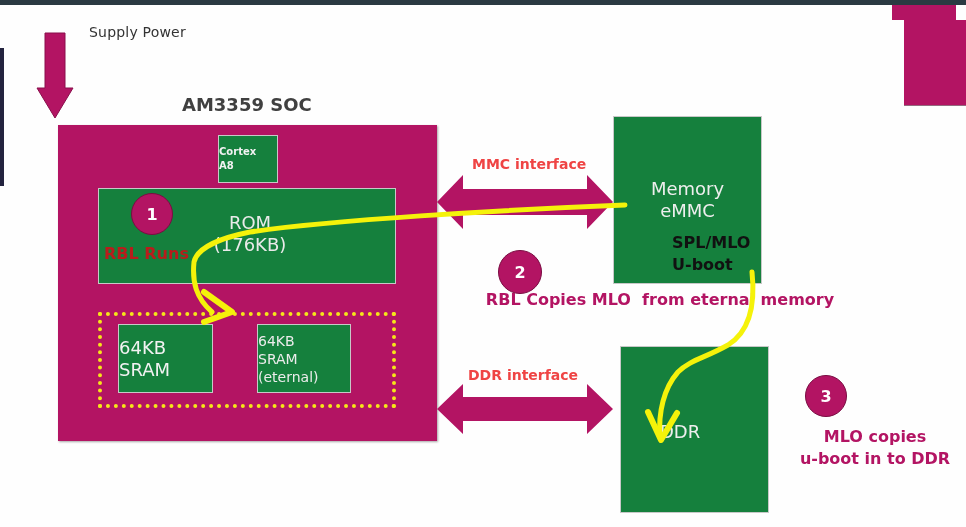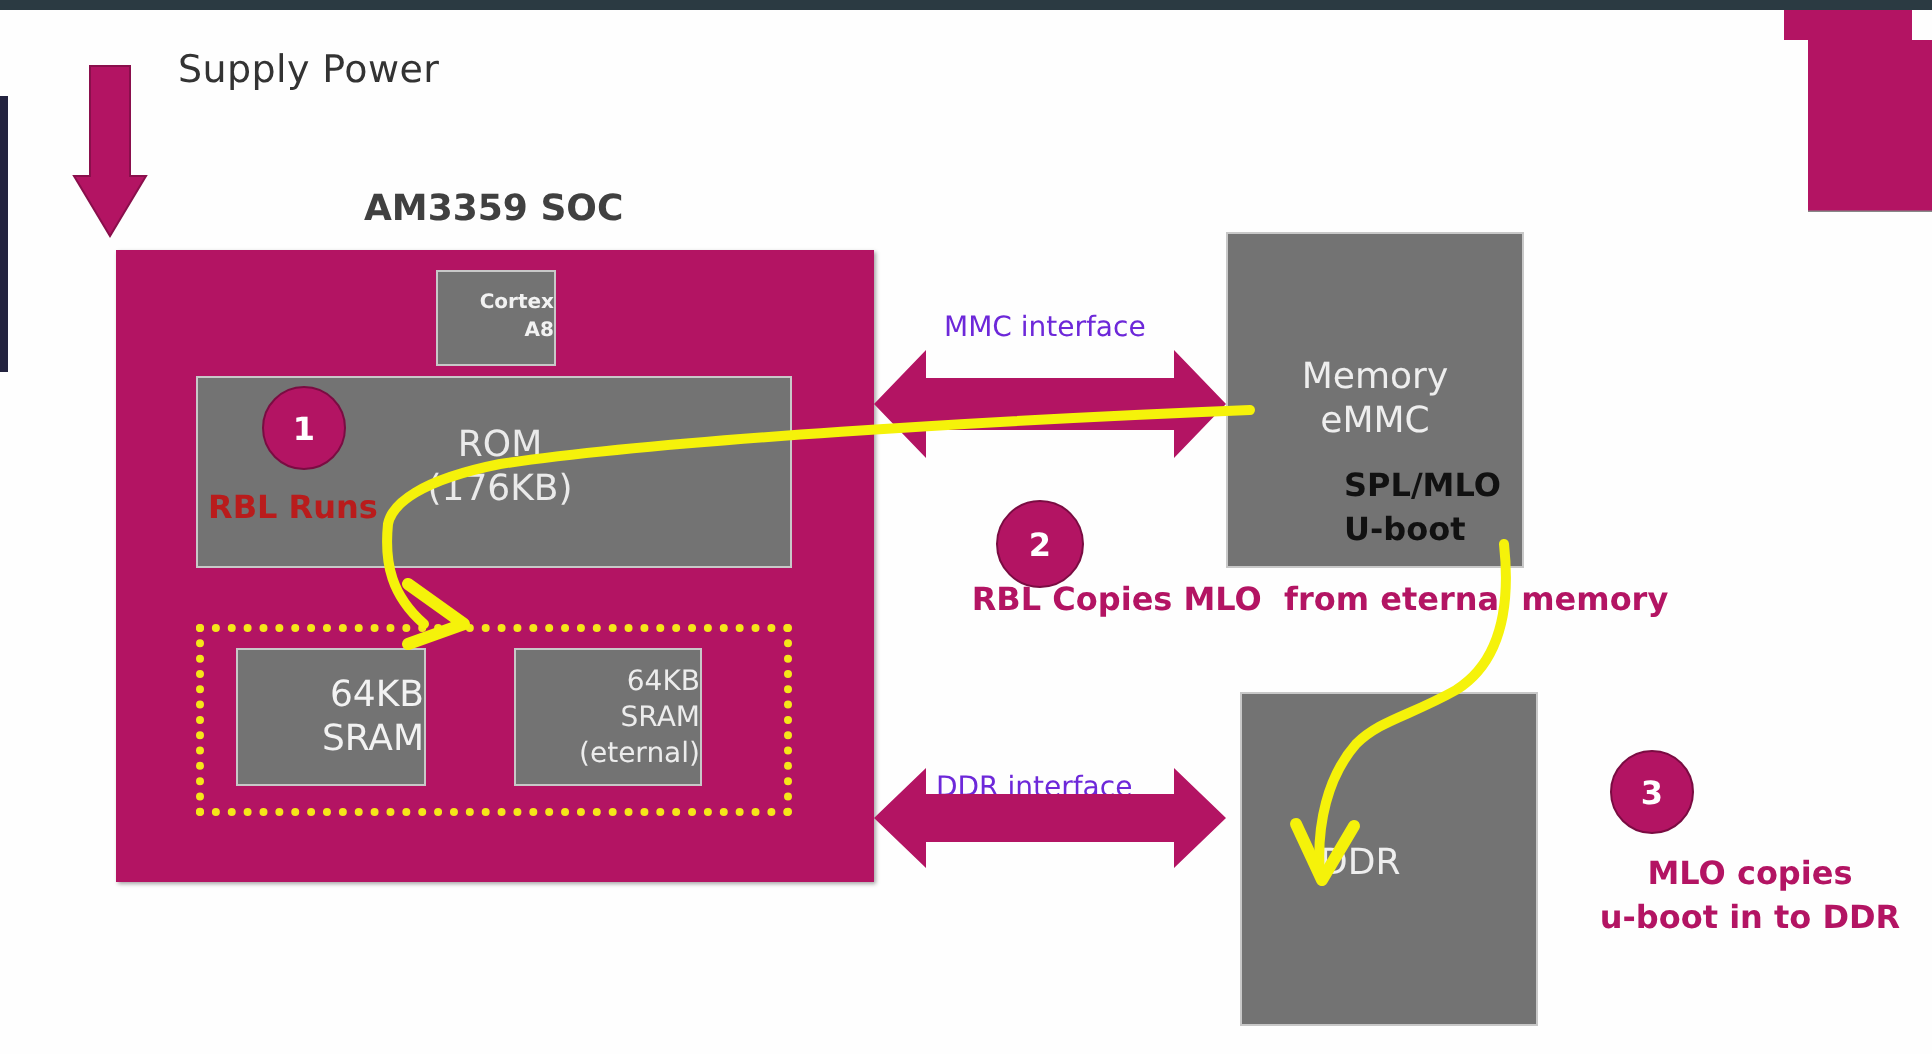--- a/index.html
+++ b/index.html
@@ -1,37 +1,37 @@
 <!DOCTYPE html>
 <html><head>
 <meta charset="utf-8">
 <style>
   html, body { margin:0; padding:0; }
   body { width:966px; height:527px; position:relative; overflow:hidden; background:#fefefe; font-family:"DejaVu Sans", sans-serif; }
   .abs { position:absolute; }
   .topbar { left:0; top:0; width:966px; height:5px; background:#2b3a42; }
   .leftbar { left:0; top:48px; width:4px; height:138px; background:#23233f; }
-  .supply-label { left:89px; top:24px; font-size:19px; color:#333; font-family:"DejaVu Sans", sans-serif; letter-spacing:0.2px; }
+  .supply-label { left:89px; top:24px; font-size:14px; color:#333; font-family:"DejaVu Sans", sans-serif; letter-spacing:0.2px; }
   .soc-title { left:182px; top:94px; font-size:18px; font-weight:bold; color:#404040; }
   .soc-box { left:58px; top:125px; width:379px; height:316px; background:#b31463; box-shadow:1px 1px 2px rgba(0,0,0,0.35); }
-  .graybox { background:#737373; border:1px solid #c8c8c8; box-sizing:border-box; color:#f2f2f2; text-align:center; display:flex; flex-direction:column; justify-content:center; align-items:flex-end; }
+  .graybox { background:#15803d; border:1px solid #c8c8c8; box-sizing:border-box; color:#f2f2f2; text-align:center; display:flex; flex-direction:column; justify-content:center; align-items:flex-start; }
   .cortex { left:218px; top:135px; width:60px; height:48px; font-size:10px; font-weight:bold; line-height:14px; }
   .rom { left:98px; top:188px; width:298px; height:96px; }
   .rom-text { left:190px; top:212px; font-size:18px; color:#eaeaea; line-height:22px; text-align:center; width:120px; }
   .rbl-runs { left:104px; top:244px; font-size:16px; font-weight:bold; color:#b91c1c; }
   .circle { width:42px; height:42px; border-radius:50%; background:#b31463; border:1px solid #7a0c42; box-sizing:border-box; color:#fff; font-weight:bold; font-size:16px; display:flex; align-items:center; justify-content:center; }
   .c1 { left:131px; top:193px; }
   .c2 { left:498px; top:250px; width:44px; height:44px; }
   .c3 { left:805px; top:375px; }
   .dotted { left:98px; top:312px; width:298px; height:96px; border:4px dotted #f5e619; box-sizing:border-box; }
   .sram1 { left:118px; top:324px; width:95px; height:69px; font-size:18px; line-height:22px; }
   .sram2 { left:257px; top:324px; width:94px; height:69px; font-size:14px; line-height:18px; color:#ececec; }
-  .iface-label { font-size:14px; font-weight:normal; color:#6d28d9; }
+  .iface-label { font-size:14px; font-weight:bold; color:#ef4444; }
   .mmc-label { left:472px; top:156px; }
-  .ddr-label { left:468px; top:386px; }
+  .ddr-label { left:468px; top:367px; }
   .emmc { left:613px; top:116px; width:149px; height:168px; }
   .emmc-name { left:613px; top:178px; width:149px; text-align:center; font-size:18px; color:#eeeeee; line-height:22px; }
   .emmc-content { left:652px; top:232px; font-size:16px; font-weight:bold; color:#111; line-height:22px;margin-left:20px; }
   .desc2 { left:440px; top:289px; width:440px; text-align:center; font-size:16px; font-weight:bold; color:#b31463; line-height:21px; }
   .ddr-box { left:620px; top:346px; width:149px; height:167px; }
   .ddr-name { left:660px; top:421px; font-size:18px; color:#eeeeee; }
   .desc3 { left:775px; top:426px; width:200px; text-align:center; font-size:16px; font-weight:bold; color:#b31463; line-height:22px; }
   .corner-shape { left:892px; top:5px; width:74px; height:101px; }
   svg.overlay { position:absolute; left:0; top:0; width:966px; height:527px; pointer-events:none; }
 </style>

